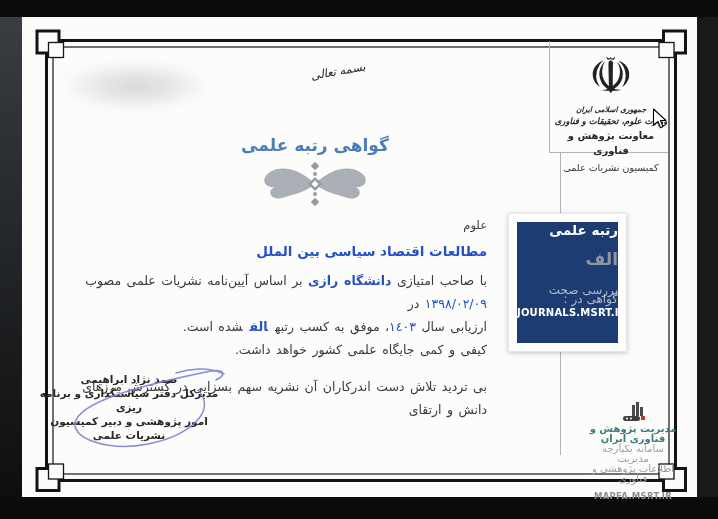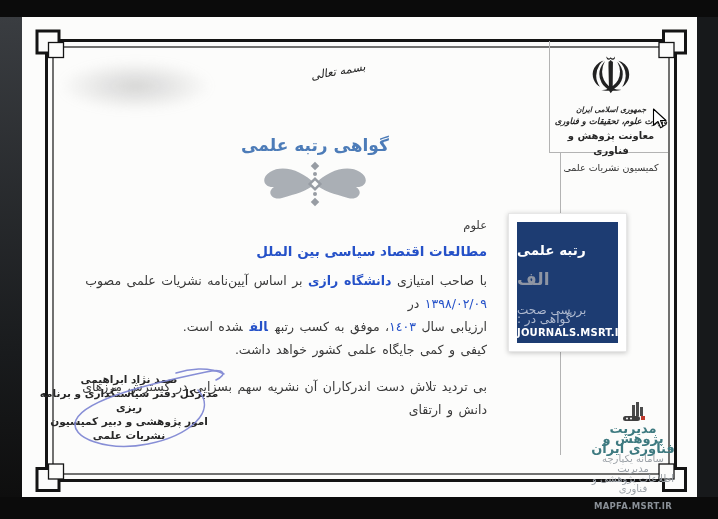--- a/index.html
+++ b/index.html
@@ -45,29 +45,29 @@
   .rank-inline{margin:0 7px;}
   .para2{margin-top:14px;}
 
   .sig-block{left:36px;top:372px;width:186px;text-align:center;direction:rtl;
     color:#262626;font-size:10.5px;font-weight:bold;line-height:14px;}
   .sig-svg{left:38px;top:360px;pointer-events:none;}
 
   .badge-card{left:508px;top:213px;width:119px;height:139px;background:#fff;
     border:1px solid #e7e7e7;box-shadow:0 1px 5px rgba(0,0,0,.22);}
   .badge{position:absolute;left:8px;top:8px;width:101px;height:121px;background:#1d3c72;
-    text-align:left;direction:rtl;padding-top:20px;}
+    text-align:right;direction:rtl;}
   .badge-rank{font-size:13.5px;font-weight:bold;color:#ffffff;line-height:17px;}
   .badge-grade{font-size:17px;font-weight:bold;color:#8e95a3;line-height:22px;margin-top:9px;}
   .badge-verify{font-size:12px;color:#aeb9cf;margin-top:16px;line-height:9px;}
   .badge-url{font-size:10px;font-weight:bold;color:#ffffff;letter-spacing:.2px;margin-top:3px;direction:ltr;}
 
   .mapfa{left:586px;top:400px;width:94px;text-align:center;direction:rtl;}
   .mapfa-logo{margin:0 auto;}
-  .mapfa-t1{font-size:13px;font-weight:bold;color:#3e7a80;line-height:10px;text-align:center;}
+  .mapfa-t1{font-size:10px;font-weight:bold;color:#3e7a80;line-height:10px;text-align:center;}
   .mapfa-t2{font-size:10px;color:#9aa0a6;line-height:10px;}
   .mapfa-url{font-size:8.5px;font-weight:bold;color:#8a9097;letter-spacing:.3px;
     margin-top:7px;direction:ltr;}
 
   .cursor{left:652px;top:108px;}
 </style>
 </head>
 <body>
 
 <div class="stage">

